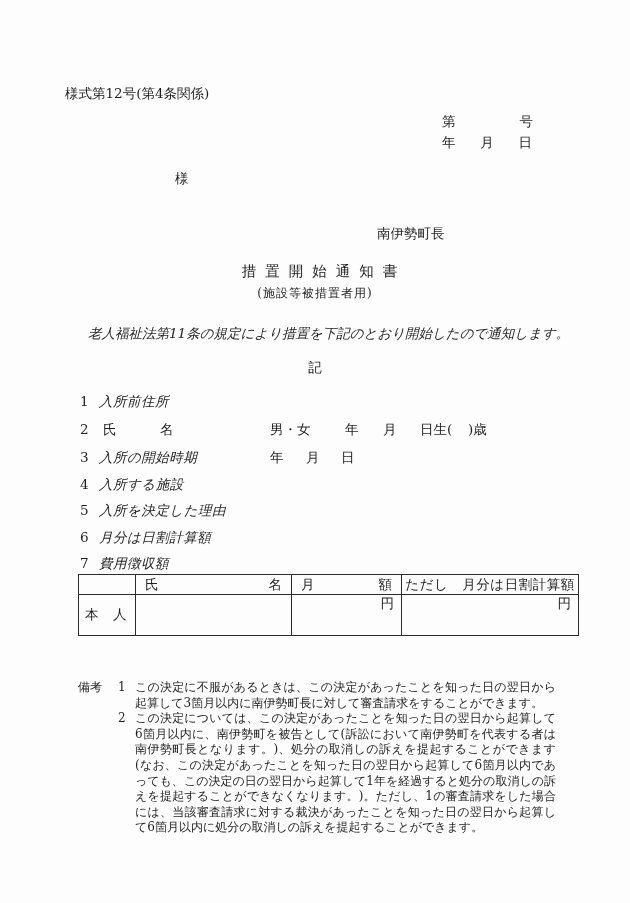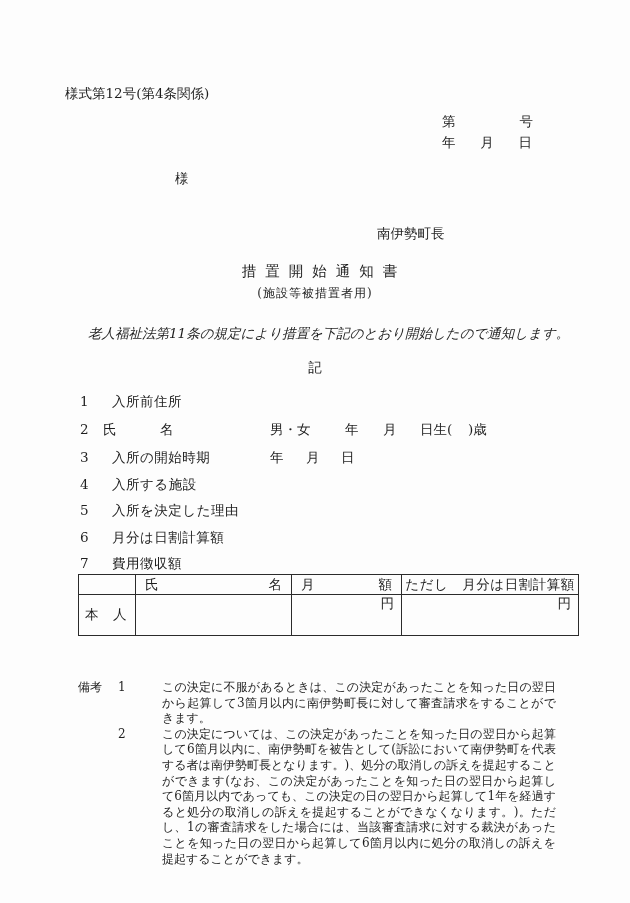--- a/index.html
+++ b/index.html
@@ -35,21 +35,21 @@
     letter-spacing: 9px;
     padding-left: 9px;
   }
   .doc-subtitle { top: 287px; font-size: 12px; letter-spacing: 1px; }
 
   .body-par { left: 88px; top: 326px; font-style: italic; }
   .ki-mark  { top: 360px; }
 
   .item { left: 0; width: 100%; height: 16px; }
   .item .no    { position: absolute; left: 80px; }
-  .item .label { position: absolute; left: 112px; letter-spacing: 0.5px; }
+  .item .label { position: absolute; left: 99px; letter-spacing: 0.5px; font-style: italic; }
   .f { position: absolute; }
 
   .cost-table {
     position: absolute;
     left: 78px; top: 574px;
     border-collapse: collapse;
     table-layout: fixed;
   }
   .cost-table td {
     border: 1px solid #2b2b2b;
@@ -80,21 +80,20 @@
   }
   .remarks .rm-label { width: 40px; flex: none; }
   .remarks .rm-notes { flex: 1; }
   .rm-note { display: flex; }
   .rm-note .rm-no { width: 17px; flex: none; }
   .rm-note .rm-text {
     flex: 1;
     text-align: justify;
     text-justify: inter-ideograph;
     white-space: normal;
-    margin-left: 27px;
   }
 </style>
 </head>
 <body>
 
 <div class="page">
 
   <div class="abs form-label">様式第12号(第4条関係)</div>
 
   <div class="abs docno-row">

